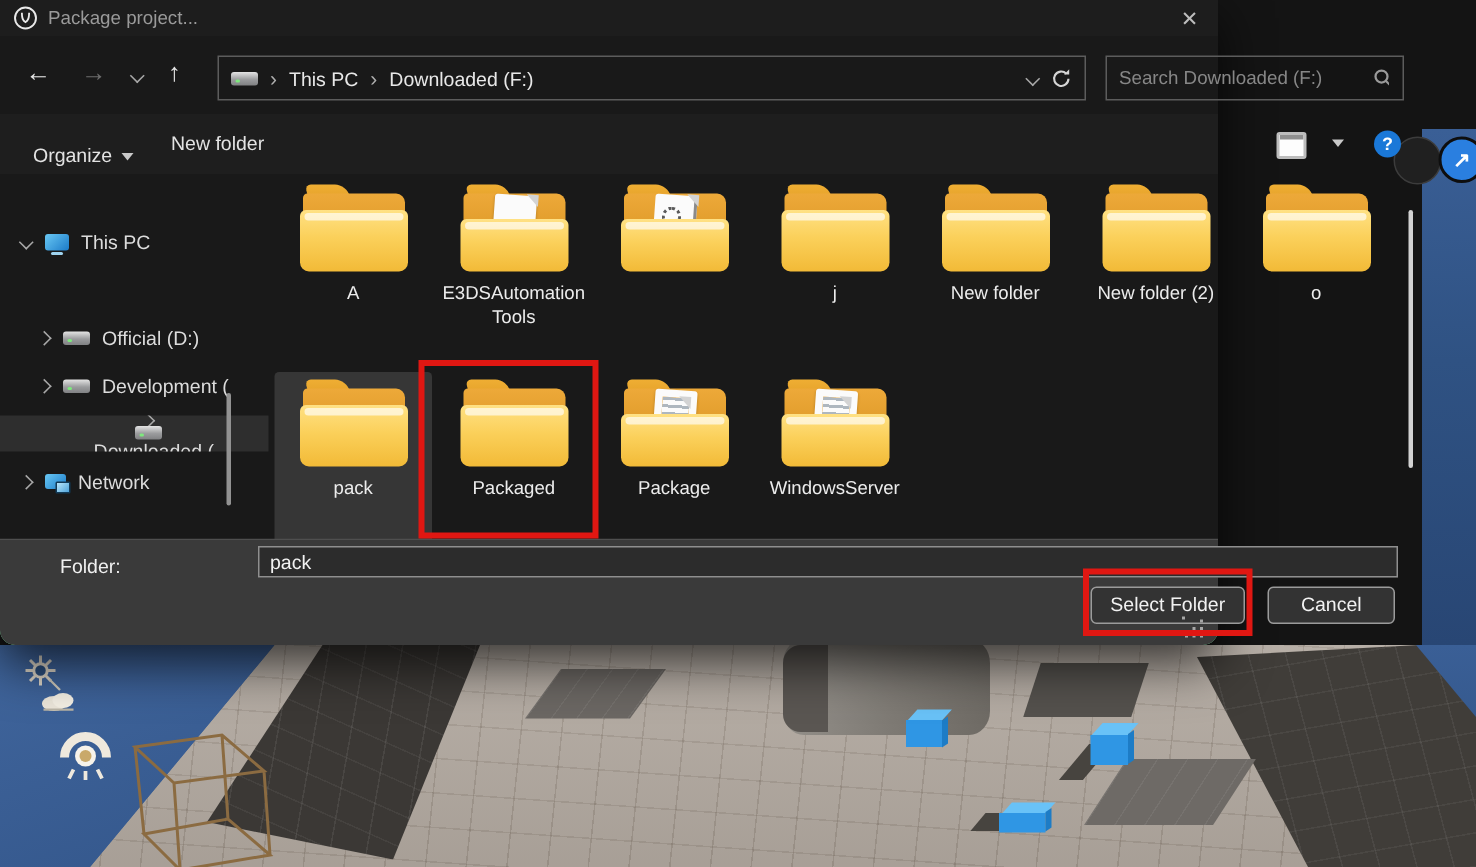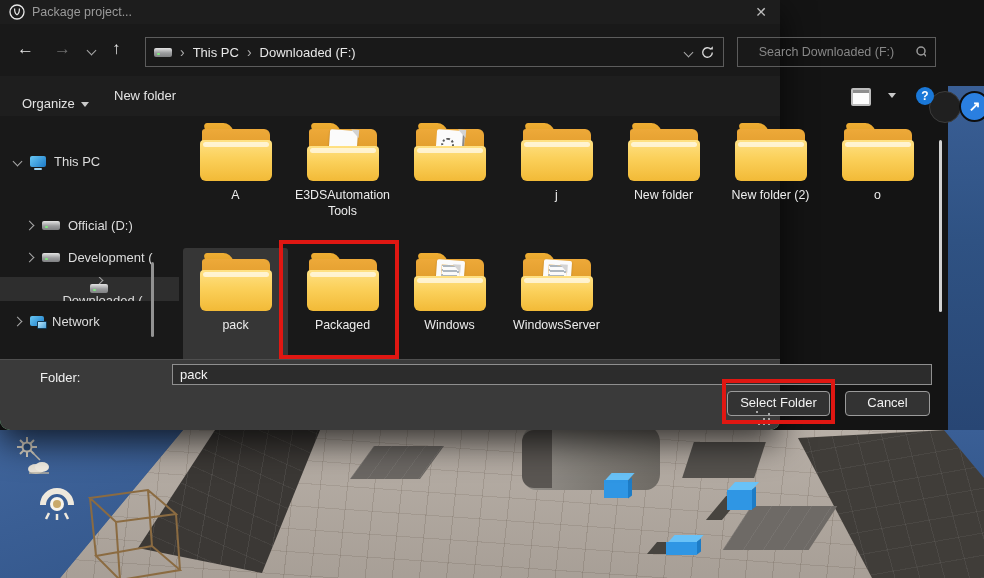--- a/index.html
+++ b/index.html
@@ -45,21 +45,21 @@
       background-image:repeating-linear-gradient(90deg,rgba(255,255,255,.06) 0 1px,transparent 1px 20px);}
   .vp .sh{position:absolute;background:#47443f;transform:skewX(-40deg);}
   .bcube{position:absolute;}
   .bcube .top{position:absolute;background:#69c2f7;transform:skewX(-42deg);}
   .bcube .front{position:absolute;background:#2f96e4;}
   .bcube .side{position:absolute;background:#1d7cc6;transform:skewY(-35deg);}
   .vpicons svg{position:absolute;}
 
   
   .dlg{position:absolute;left:0;top:0;width:780px;height:430px;background:#86efac;z-index:10;
-       border-radius:0 0 10px 10px;box-shadow:0 12px 34px rgba(0,0,0,.72);}
+       border-radius:0 0 10px 10px;box-shadow:0 12px 34px rgba(0,0,0,.72);padding-left:32px;}
   .tbar{position:absolute;left:0;top:0;right:0;height:24px;background:#1d1d1d;border-radius:0;}
   .tbar .logo{position:absolute;left:9px;top:4px;}
   .tbar .ttl{position:absolute;left:32px;top:5px;font-size:12.5px;color:#9a9a9a;}
   .tbar .cls{position:absolute;right:8px;top:2px;width:22px;height:20px;color:#bdbdbd;
              font-size:14px;text-align:center;line-height:20px;cursor:default;}
   .nrow{position:absolute;top:24px;left:0;right:0;height:52px;background:#191919;}
   .navarrow{position:absolute;font-size:17px;color:#e6e6e6;top:15px;}
   .navarrow.dis{color:#6d6d6d;}
   .chv{display:inline-block;width:6px;height:6px;border-right:1.6px solid #a8a8a8;border-bottom:1.6px solid #a8a8a8;}
   .chv.down{transform:rotate(45deg);}
@@ -68,21 +68,21 @@
   .addr{position:absolute;left:145px;top:13px;width:561px;height:28px;border:1px solid #5c5c5c;
         display:flex;align-items:center;gap:8px;padding:0 8px;color:#e8e8e8;font-size:13px;}
   .addr .sep{color:#aeaeae;font-size:14px;}
   .addr .spacer{flex:1;}
   .drv{width:18px;height:9px;border-radius:2px;position:relative;
        background:linear-gradient(180deg,#e4e4e4,#9b9c9e 55%,#808183);}
   .drv::after{content:"";position:absolute;left:3px;bottom:2px;width:3px;height:2px;background:#7ee87e;border-radius:1px;}
   .srch{position:absolute;left:737px;top:13px;width:197px;height:28px;border:1px solid #5c5c5c;
         display:flex;align-items:center;}
   .srch input{flex:1;background:transparent;border:0;outline:0;color:#e8e8e8;font-size:12.5px;
-        padding:0 8px;font-family:"Liberation Sans",sans-serif;text-align:center;}
+        padding:0 8px;font-family:"Liberation Sans",sans-serif;}
   .srch input::placeholder{color:#878787;}
   .srch svg{margin-right:9px;}
   .trow{position:absolute;top:76px;left:0;right:0;height:40px;background:#1e1e1e;border-bottom:1px solid #2a2a2a;}
   .trow .lbl{position:absolute;top:12px;font-size:13px;color:#e3e3e3;}
   .tri{display:inline-block;width:0;height:0;border-left:4px solid transparent;border-right:4px solid transparent;
        border-top:5px solid #c9c9c9;margin-left:6px;vertical-align:middle;}
   .viewbox{position:absolute;left:851px;top:12px;width:16px;height:14px;background:#fdfdfd;
            border:2px solid #bdbdbd;border-radius:2px;box-shadow:inset 0 3px 0 #8f8f8f;}
   .viewtri{position:absolute;left:882px;top:17px;}
   .help{position:absolute;left:916px;top:11px;width:18px;height:18px;border-radius:50%;background:#1a78d8;
@@ -373,21 +373,21 @@
             </div>
           <div class="tlabel">Packaged</div>
         </div>
         <div class="tile">
           <div class="fi haspage">
               <div class="tab"></div>
               <div class="back"></div>
               <div class="page lines"></div>
               <div class="front"></div>
             </div>
-          <div class="tlabel">Windows</div>
+          <div class="tlabel">Package</div>
         </div>
         <div class="tile">
           <div class="fi haspage">
               <div class="tab"></div>
               <div class="back"></div>
               <div class="page lines"></div>
               <div class="front"></div>
             </div>
           <div class="tlabel">WindowsServer</div>
         </div>

